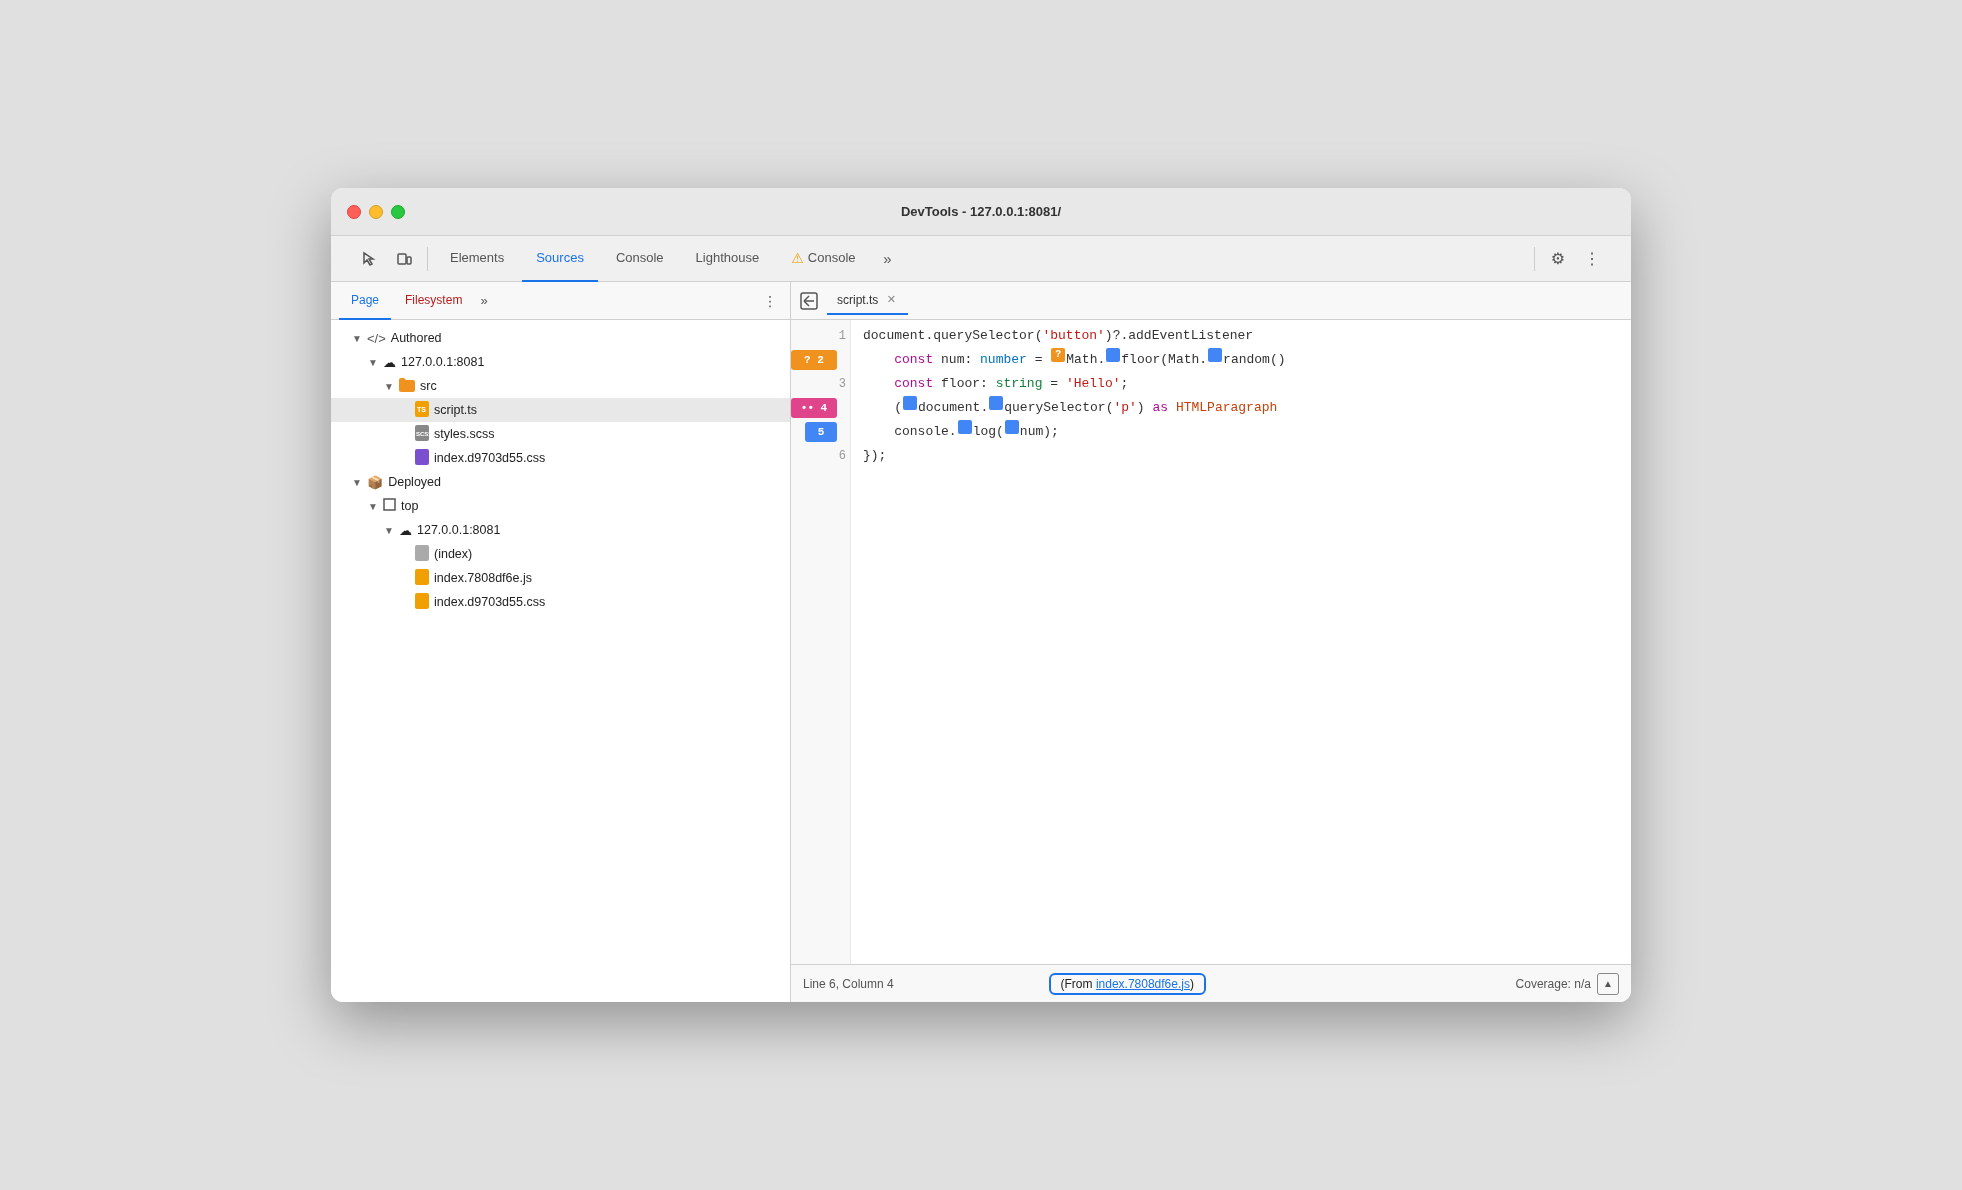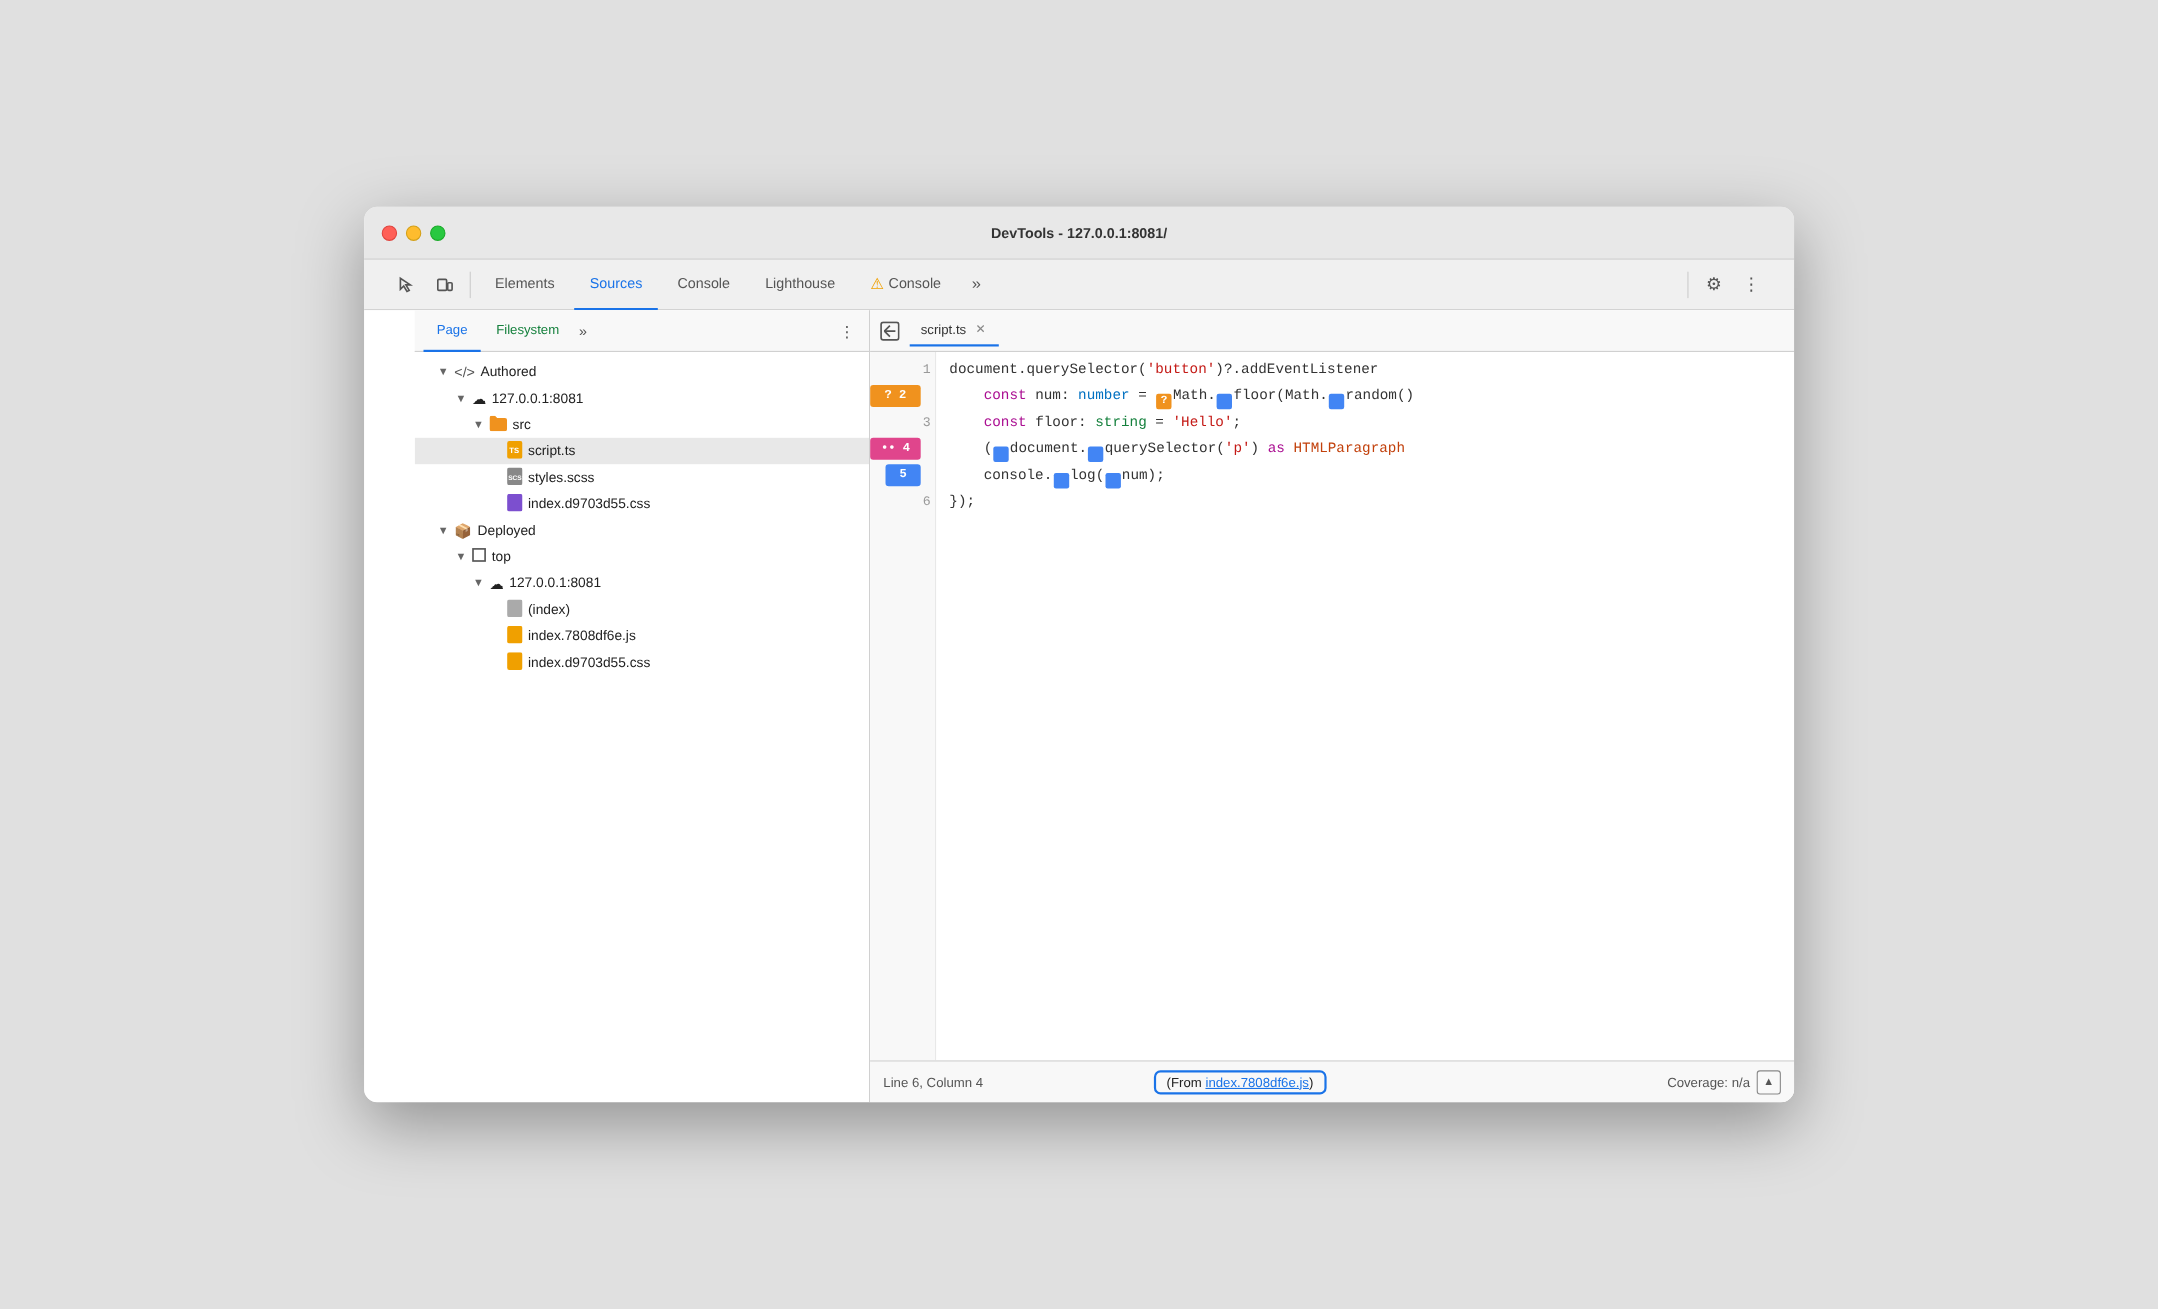--- a/index.html
+++ b/index.html
@@ -120,38 +120,37 @@
       display: flex;
       height: 720px;
     }
     
     .left-panel {
       width: 460px;
       border-right: 1px solid #d0d0d0;
       display: flex;
       flex-direction: column;
       background: #fff;
-      padding-left: 46px;
     }
     .sub-toolbar {
       display: flex;
       align-items: center;
       height: 38px;
       border-bottom: 1px solid #d0d0d0;
       padding: 0 8px;
       gap: 2px;
       background: #f8f8f8;
     }
     .sub-tab {
       padding: 0 12px;
       height: 38px;
       display: flex;
       align-items: center;
       font-size: 12px;
-      color: #15803d;
+      color: #b91c1c;
       cursor: pointer;
       border-bottom: 2px solid transparent;
     }
     .sub-tab.active {
       color: #1a73e8;
       border-bottom: 2px solid #1a73e8;
     }
     .sub-tab-more {
       font-size: 13px;
       color: #555;
@@ -294,21 +293,21 @@
     .bp-pink { background: #e0458c; }
     .bp-blue { background: #4285f4; }
     .code-content {
       flex: 1;
       padding: 4px 12px;
       overflow: auto;
     }
     .code-line {
       height: 24px;
       display: flex;
-      align-items: flex-end;
+      align-items: flex-start;
       white-space: pre;
       line-height: 24px;
     }
     
     .c-default { color: #333; }
     .c-string { color: #c41a16; }
     .c-keyword { color: #aa0d91; }
     .c-class { color: #5c2699; }
     .type-badge {
       display: inline-block;

